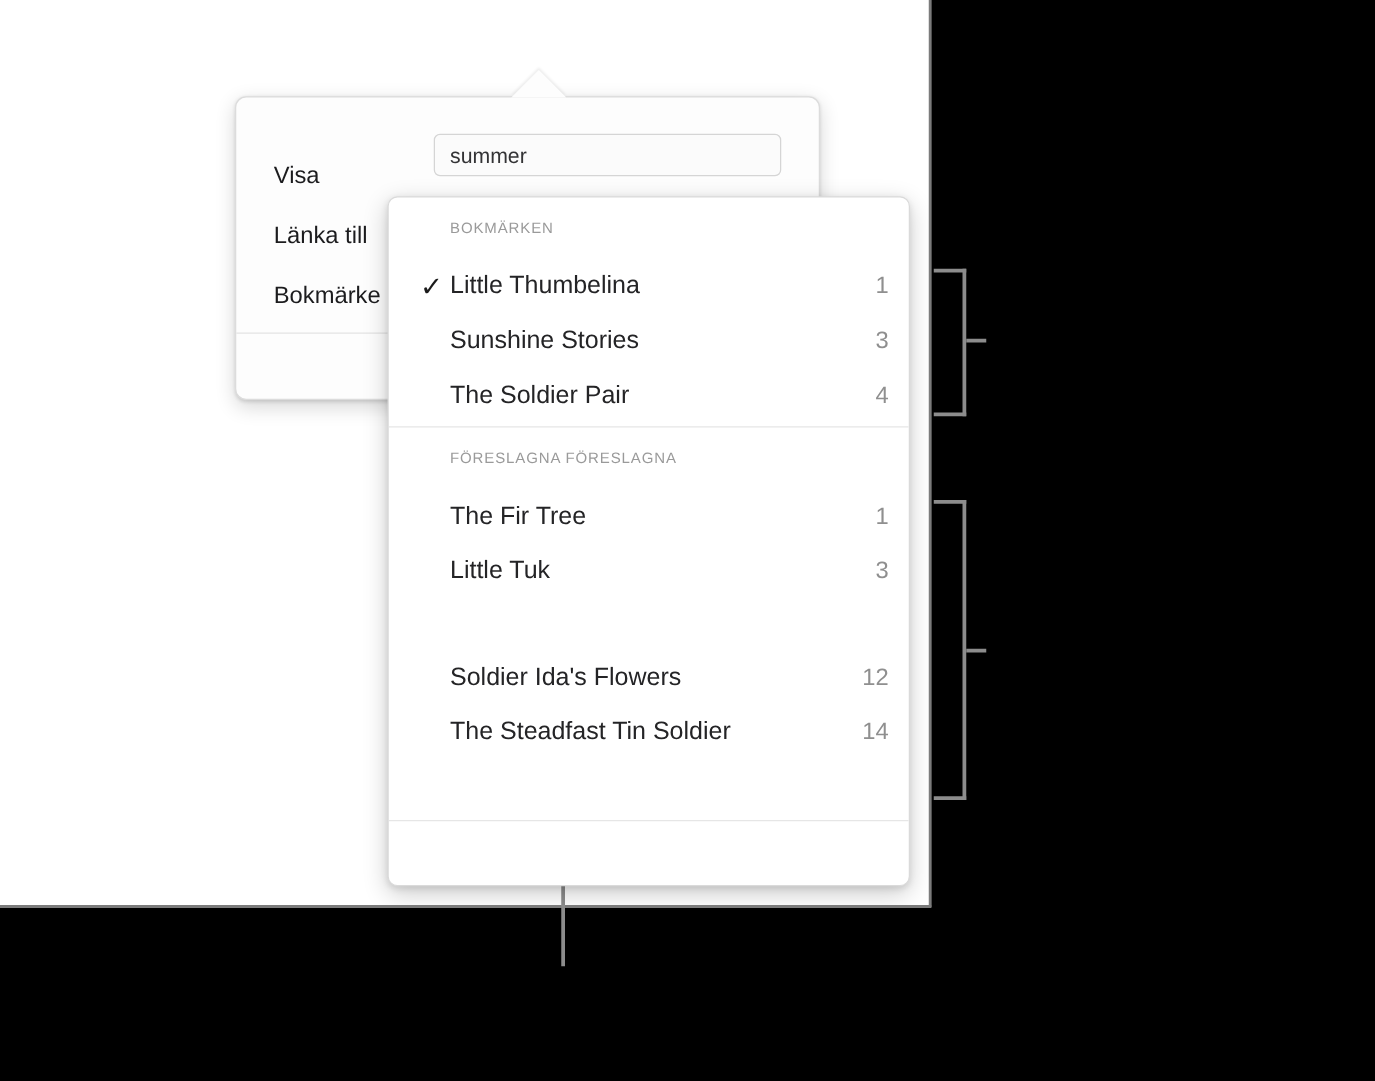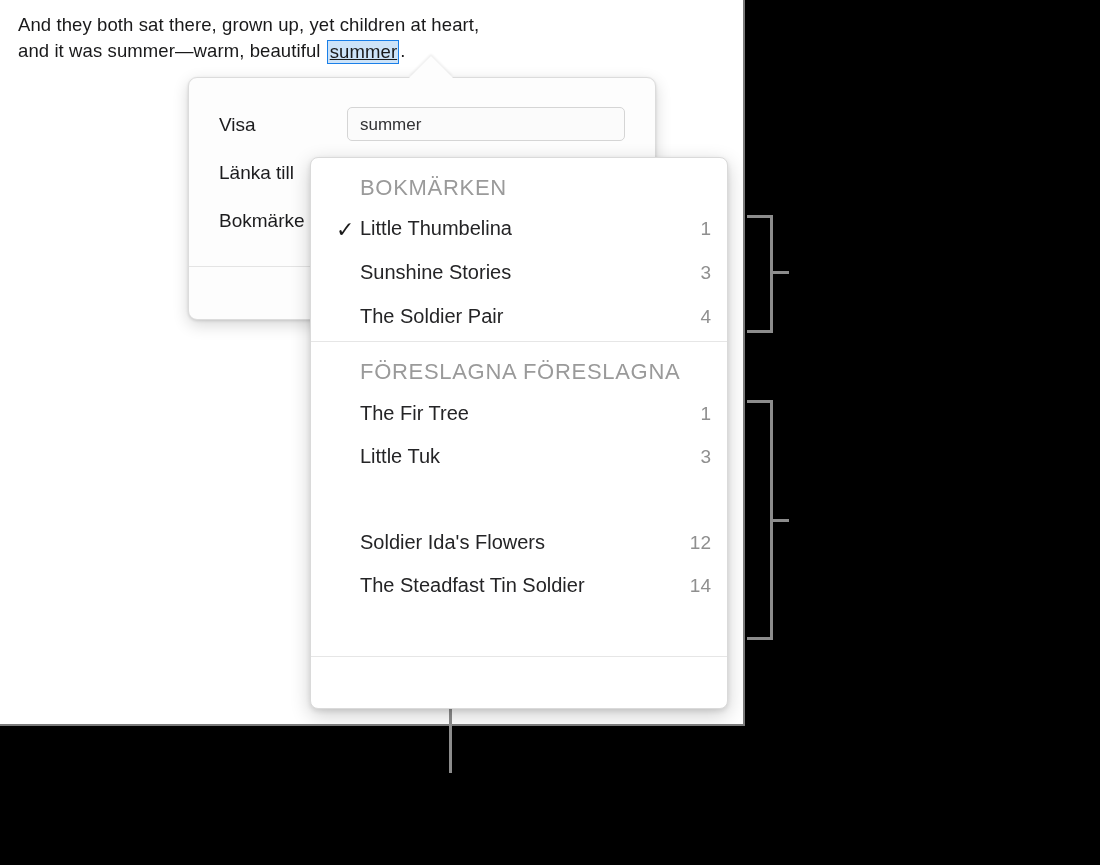--- a/index.html
+++ b/index.html
@@ -81,20 +81,21 @@
     filter: drop-shadow(0 -2px 1px rgba(0,0,0,0.07));
     z-index: 4;
   }
 
   .pop-row {
     position: absolute;
     left: 30px;
     font-size: 19px;
     color: #1c1c1e;
     white-space: nowrap;
+    margin-top: 16px;
   }
   .pop-row.r1 { top: 36px; }
   .pop-row.r2 { top: 84px; }
   .pop-row.r3 { top: 132px; }
 
   .pop-field {
     position: absolute;
     left: 158px;
     top: 29px;
     width: 278px;
@@ -137,21 +138,21 @@
     border-radius: 8px;
     border: 1px solid #dadada;
     box-shadow: 0 6px 20px rgba(0,0,0,0.20), 0 2px 5px rgba(0,0,0,0.10);
     overflow: hidden;
     z-index: 6;
   }
 
   .menu-header {
     position: absolute;
     left: 49px;
-    font-size: 22px;
+    font-size: 12px;
     letter-spacing: 0.7px;
     color: #9a9a9a;
     white-space: nowrap;
     text-align: center;
   }
 
   .menu-item {
     position: absolute;
     left: 0; right: 0;
     height: 44px;
@@ -228,24 +229,20 @@
     background: #8c8c8c;
   }
 </style>
 </head>
 <body>
 
 <div id="stage">
 
   <div class="doc-panel">
 
-    <div class="doc-text">
-      <span class="doc-line">And they both sat there, grown up, yet children at heart,</span>
-      <span class="doc-line"><span>and it was summer—warm, beautiful </span><span class="link-chip"><u>summer</u></span><span>.</span></span>
-    </div>
 
     <div class="popover-arrow"></div>
 
     <div class="popover">
 
       <div class="pop-row r1">Visa</div>
       <div class="pop-field">summer</div>
 
       <div class="pop-row r2">Länka till</div>
       <div class="pop-row r3">Bokmärke</div>

